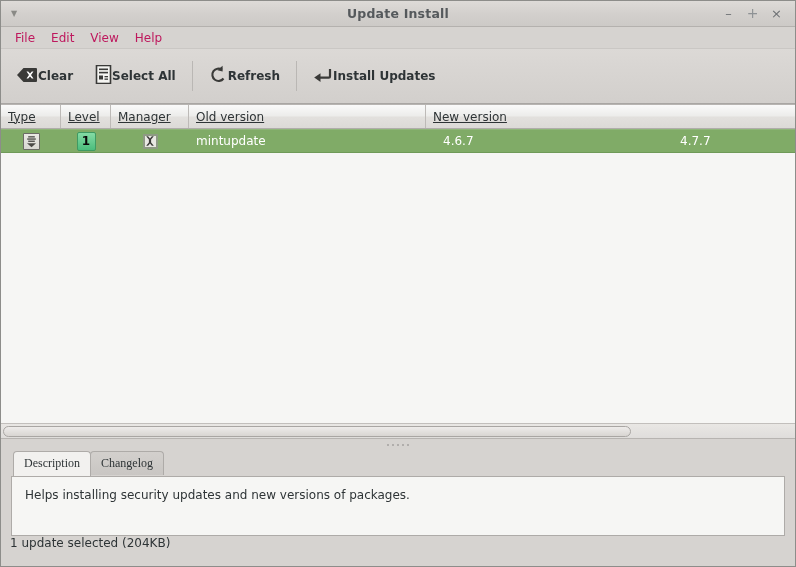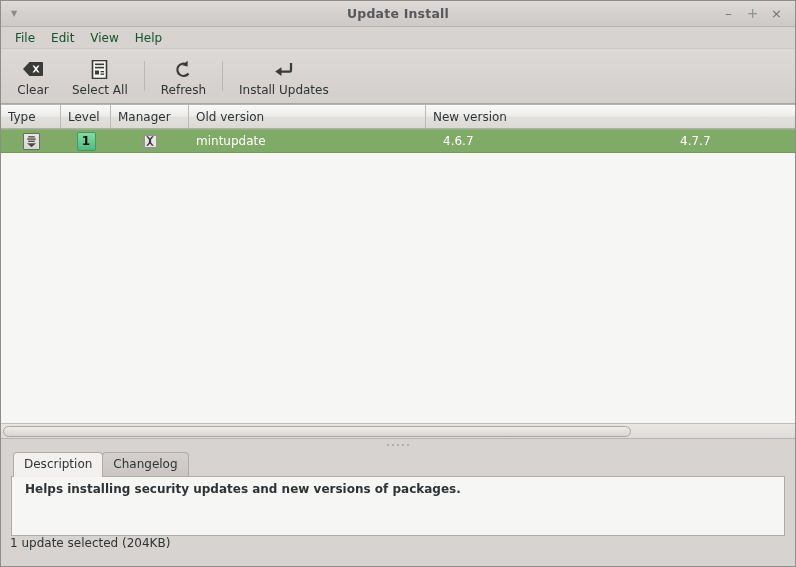--- a/index.html
+++ b/index.html
@@ -85,48 +85,49 @@
     background: #d6d3d0;
     display: flex;
     align-items: center;
     padding-left: 6px;
     border-bottom: 1px solid #cac7c4;
     box-sizing: border-box;
   }
   .menu-item {
     padding: 1px 8px;
     font-size: 12px;
-    color: #14532d;
+    color: #be185d;
     cursor: default;
     border-radius: 2px;
   }
 
   
   .toolbar {
     flex: 0 0 55px;
     height: 55px;
     background: linear-gradient(to bottom, #dcd9d6 0%, #d2cfcc 100%);
     border-bottom: 1px solid #a9a6a3;
     display: flex;
     align-items: center;
     padding-left: 4px;
     box-sizing: border-box;
   }
   .tb-btn {
     display: flex;
-    flex-direction: column;
-    align-items: center;
-    justify-content: flex-end;
+    flex-direction: row;
+    align-items: center;
+    justify-content: center;
     min-width: 56px;
     padding: 2px 10px;
     height: 48px;
     cursor: default;
     border: 1px solid transparent;
     border-radius: 3px;
     box-sizing: border-box;
+    font-weight: bold;
   }
   .tb-icon {
     height: 22px;
     display: flex;
     align-items: center;
     justify-content: center;
     margin-bottom: 3px;
   }
   .tb-label {
     font-size: 12px;
@@ -153,20 +154,21 @@
     overflow: hidden;
     position: relative;
   }
   .thead {
     display: flex;
     height: 24px;
     flex: 0 0 24px;
     background: linear-gradient(to bottom, #fafafa 0%, #ececea 48%, #e2e0dd 52%, #dcdad7 100%);
     border-bottom: 1px solid #b0adaa;
     box-sizing: border-box;
+    text-decoration: underline;
   }
   .th {
     display: flex;
     align-items: center;
     padding-left: 7px;
     font-size: 12px;
     color: #2e3436;
     border-right: 1px solid #bdbab7;
     box-sizing: border-box;
     overflow: hidden;
@@ -282,23 +284,24 @@
 
   
   .tabs-region {
     flex: 0 0 auto;
     background: #d6d3d0;
     padding: 0 10px;
     box-sizing: border-box;
   }
   .tabstrip {
     display: flex;
-    align-items: center;
+    align-items: flex-start;
     height: 25px;
     padding-left: 2px;
+    font-family: Liberation Serif, serif;
   }
   .tab {
     padding: 4px 10px 4px 10px;
     font-size: 12px;
     color: #2e3436;
     border: 1px solid #aeaba8;
     border-bottom: none;
     border-radius: 4px 4px 0 0;
     background: linear-gradient(to bottom, #d3d0cd 0%, #c9c6c3 100%);
     margin-right: -1px;
@@ -317,25 +320,24 @@
   .desc-panel {
     margin: 0 0 0 0;
     height: 60px;
     background: #f6f6f4;
     border: 1px solid #aeaba8;
     box-sizing: border-box;
     position: relative;
     z-index: 2;
   }
   .desc-text {
-    padding: 5px 13px;
+    padding: 11px 13px;
     font-size: 12px;
     color: #2e3436;
     line-height: 15px;
-    font-weight: bold;
   }
 
   
   .statusbar {
     flex: 0 0 auto;
     height: 30px;
     display: flex;
     align-items: flex-start;
     padding-left: 9px;
     font-size: 12px;

